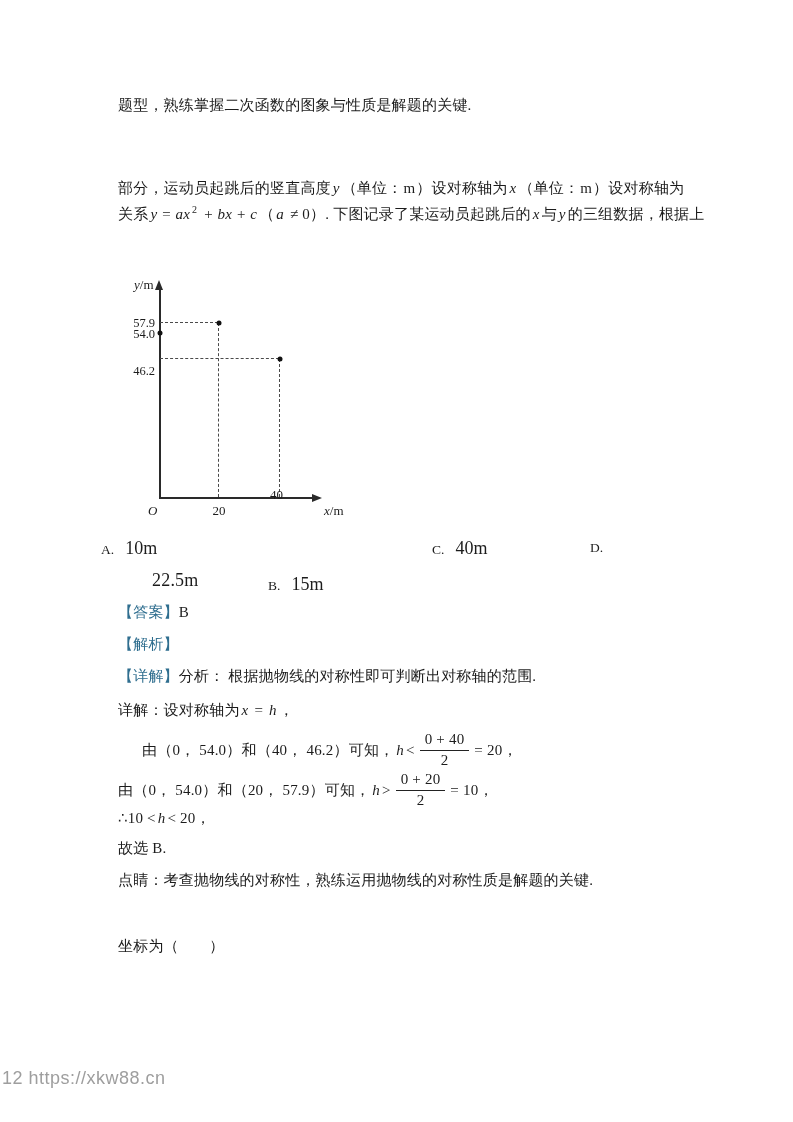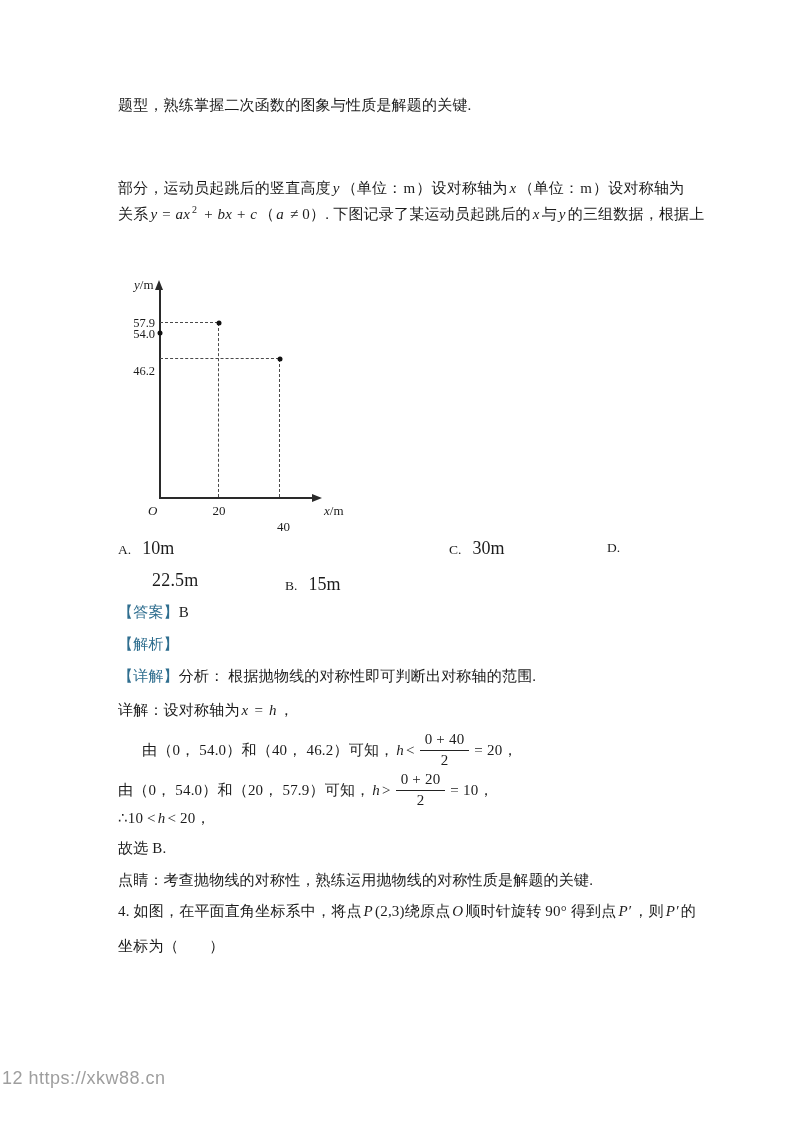--- a/index.html
+++ b/index.html
@@ -44,21 +44,21 @@
     position:absolute; left:192px; top:215.5px; width:0; height:0;
     border-top:4.5px solid transparent; border-bottom:4.5px solid transparent;
     border-left:10px solid #2a2a2a;
   }
   .fig-label { position:absolute; font-size:13px; line-height:14px; white-space:nowrap; }
   .yvals { text-align:right; width:35px; left:0; font-size:12.5px; }
   .dot { position:absolute; width:5px; height:5px; background:#111; border-radius:50%; transform:translate(-50%,-50%); }
   .dash-h { position:absolute; height:0; border-top:1.6px dashed #4a4a4a; }
   .dash-v { position:absolute; width:0; border-left:1.6px dashed #4a4a4a; }
   
-  .options { position:absolute; left:118px; top:538px; width:560px; height:24px;text-align:center; }
+  .options { position:absolute; left:101px; top:538px; width:560px; height:24px;text-align:center; }
   .opt { position:absolute; top:0; white-space:nowrap; }
   .opt-label { font-size:13.5px; margin-right:11px; }
   .opt-val { font-size:18px; }
   .overflow-opt { font-size:18px;margin-left:34px; }
   
   .footer {
     position:absolute; top:1068px; left:2px; width:100%;
     text-align:left; font-family:"Liberation Sans","DejaVu Sans",sans-serif;
     font-size:18px; color:#9e9e9e; letter-spacing:0.5px;
   }
@@ -94,28 +94,28 @@
     <div class="dash-h" style="left:40px; top:80px; width:119px;"></div>
     <div class="dash-v" style="left:98px; top:45px; height:174px;"></div>
     <div class="dash-v" style="left:159px; top:81px; height:138px;"></div>
 
     <div class="dot" style="left:99px; top:45px;"></div>
     <div class="dot" style="left:40px; top:55px;"></div>
     <div class="dot" style="left:160px; top:81px;"></div>
 
     <span class="fig-label mi" style="left:26px; top:226px;">O</span>
     <span class="fig-label" style="left:89px; top:226px; width:20px; text-align:center;">20</span>
-    <span class="fig-label" style="left:150px; top:242px; width:20px; text-align:right;">40</span>
+    <span class="fig-label" style="left:150px; top:210px; width:20px; text-align:left;">40</span>
     <span class="fig-label mi" style="left:202px; top:226px;"><span>x</span><span style="font-style:normal">/m</span></span>
   </div>
 
   <div class="options">
     <span class="opt" style="left:0;"><span class="opt-label">A.</span><span class="opt-val">10m</span></span>
     <span class="opt" style="left:167px;margin-top:36px;"><span class="opt-label">B.</span><span class="opt-val">15m</span></span>
-    <span class="opt" style="left:331px;"><span class="opt-label">C.</span><span class="opt-val">30m</span></span>
+    <span class="opt" style="left:331px;"><span class="opt-label">C.</span><span class="opt-val">40m</span></span>
     <span class="opt" style="left:489px;"><span class="opt-label">D.</span></span>
   </div>
   <div class="line overflow-opt" style="top:570px;">
     <span>22.5m</span>
   </div>
 
   <div class="line" style="top:602px;">
     <span class="tag">【答案】</span><span>B</span>
   </div>
   <div class="line" style="top:634px;">
@@ -153,23 +153,20 @@
   <div class="line" style="top:808px;">
     <span>∴</span><span>10 &lt;</span><span class="mi">h</span><span>&lt; 20</span><span>，</span>
   </div>
   <div class="line" style="top:838px;">
     <span>故选 B.</span>
   </div>
   <div class="line" style="top:870px;">
     <span>点睛：考查抛物线的对称性，熟练运用抛物线的对称性质是解题的关键.</span>
   </div>
 
-  <div class="line" style="top:901px;">
-    <span>4.  如图，在平面直角坐标系中，将点</span><span class="mi">P</span><span>(2,3)</span><span>绕原点</span><span class="mi">O</span><span>顺时针旋转 90°  得到点</span><span class="mi">P′</span><span>，则</span><span class="mi">P′</span><span>的</span>
-  </div>
   <div class="line" style="top:936px;">
     <span>坐标为（　　）</span>
   </div>
 
   <div class="footer">
     <span>12 https://xkw88.cn</span>
   </div>
 
 </div>
 

